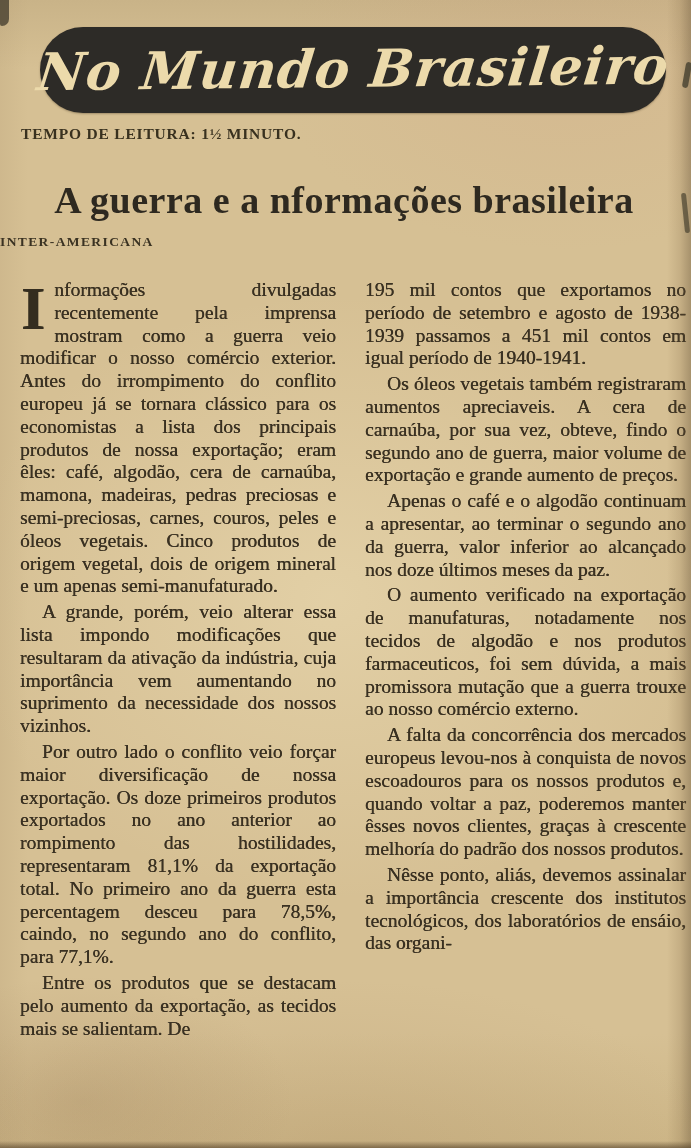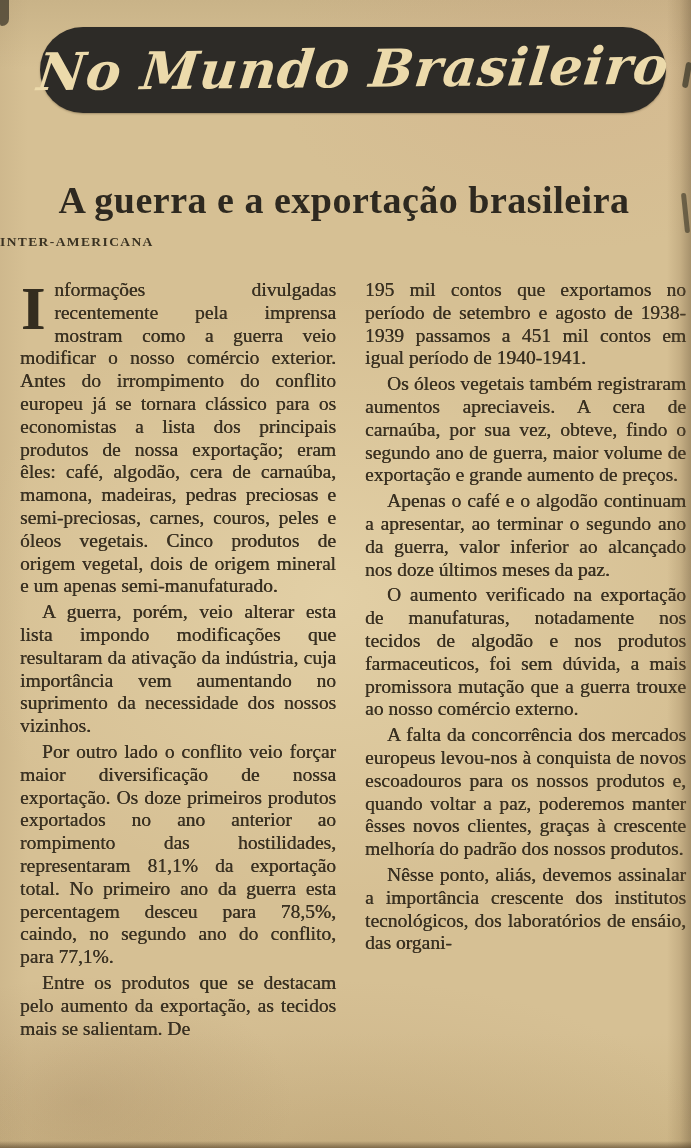--- a/index.html
+++ b/index.html
@@ -136,31 +136,32 @@
 </head>
 <body>
 
 <div class="page">
   <div class="paper-tone"></div>
 
   <div class="banner">
     <div class="banner-script">No Mundo Brasileiro</div>
   </div>
 
+  <div class="reading-time">TEMPO DE LEITURA: 1½ MINUTO.</div>
 
-  <h1 class="headline">A guerra e a exportação brasileira</h1>
+  <h1 class="headline">A guerra e a nformações brasileira</h1>
 
   <div class="byline">INTER-AMERICANA</div>
 
   <div class="columns">
     <div class="col left">
       <p class="para">
         <span class="dropcap">I</span><span>nformações divulgadas recentemente pela imprensa mostram como a guerra veio modificar o nosso comércio exterior. Antes do irrompimento do conflito europeu já se tornara clássico para os economistas a lista dos principais produtos de nossa exportação; eram êles: café, algodão, cera de carnaúba, mamona, madeiras, pedras preciosas e semi-preciosas, carnes, couros, peles e óleos vegetais. Cinco produtos de origem vegetal, dois de origem mineral e um apenas semi-manufaturado.</span>
       </p>
-      <p class="para indent">A guerra, porém, veio alterar esta lista impondo modificações que resultaram da ativação da indústria, cuja importância vem aumentando no suprimento da necessidade dos nossos vizinhos.</p>
+      <p class="para indent">A grande, porém, veio alterar essa lista impondo modificações que resultaram da ativação da indústria, cuja importância vem aumentando no suprimento da necessidade dos nossos vizinhos.</p>
       <p class="para indent">Por outro lado o conflito veio forçar maior diversificação de nossa exportação. Os doze primeiros produtos exportados no ano anterior ao rompimento das hostilidades, representaram 81,1% da exportação total. No primeiro ano da guerra esta percentagem desceu para 78,5%, caindo, no segundo ano do conflito, para 77,1%.</p>
       <p class="para indent">Entre os produtos que se destacam pelo aumento da exportação, as tecidos mais se salientam. De</p>
     </div>
 
     <div class="col right">
       <p class="para">195 mil contos que exportamos no período de setembro e agosto de 1938-1939 passamos a 451 mil contos em igual período de 1940-1941.</p>
       <p class="para indent">Os óleos vegetais também registraram aumentos apreciaveis. A cera de carnaúba, por sua vez, obteve, findo o segundo ano de guerra, maior volume de exportação e grande aumento de preços.</p>
       <p class="para indent">Apenas o café e o algodão continuam a apresentar, ao terminar o segundo ano da guerra, valor inferior ao alcançado nos doze últimos meses da paz.</p>
       <p class="para indent">O aumento verificado na exportação de manufaturas, notadamente nos tecidos de algodão e nos produtos farmaceuticos, foi sem dúvida, a mais promissora mutação que a guerra trouxe ao nosso comércio externo.</p>
       <p class="para indent">A falta da concorrência dos mercados europeus levou-nos à conquista de novos escoadouros para os nossos produtos e, quando voltar a paz, poderemos manter êsses novos clientes, graças à crescente melhoría do padrão dos nossos produtos.</p>

